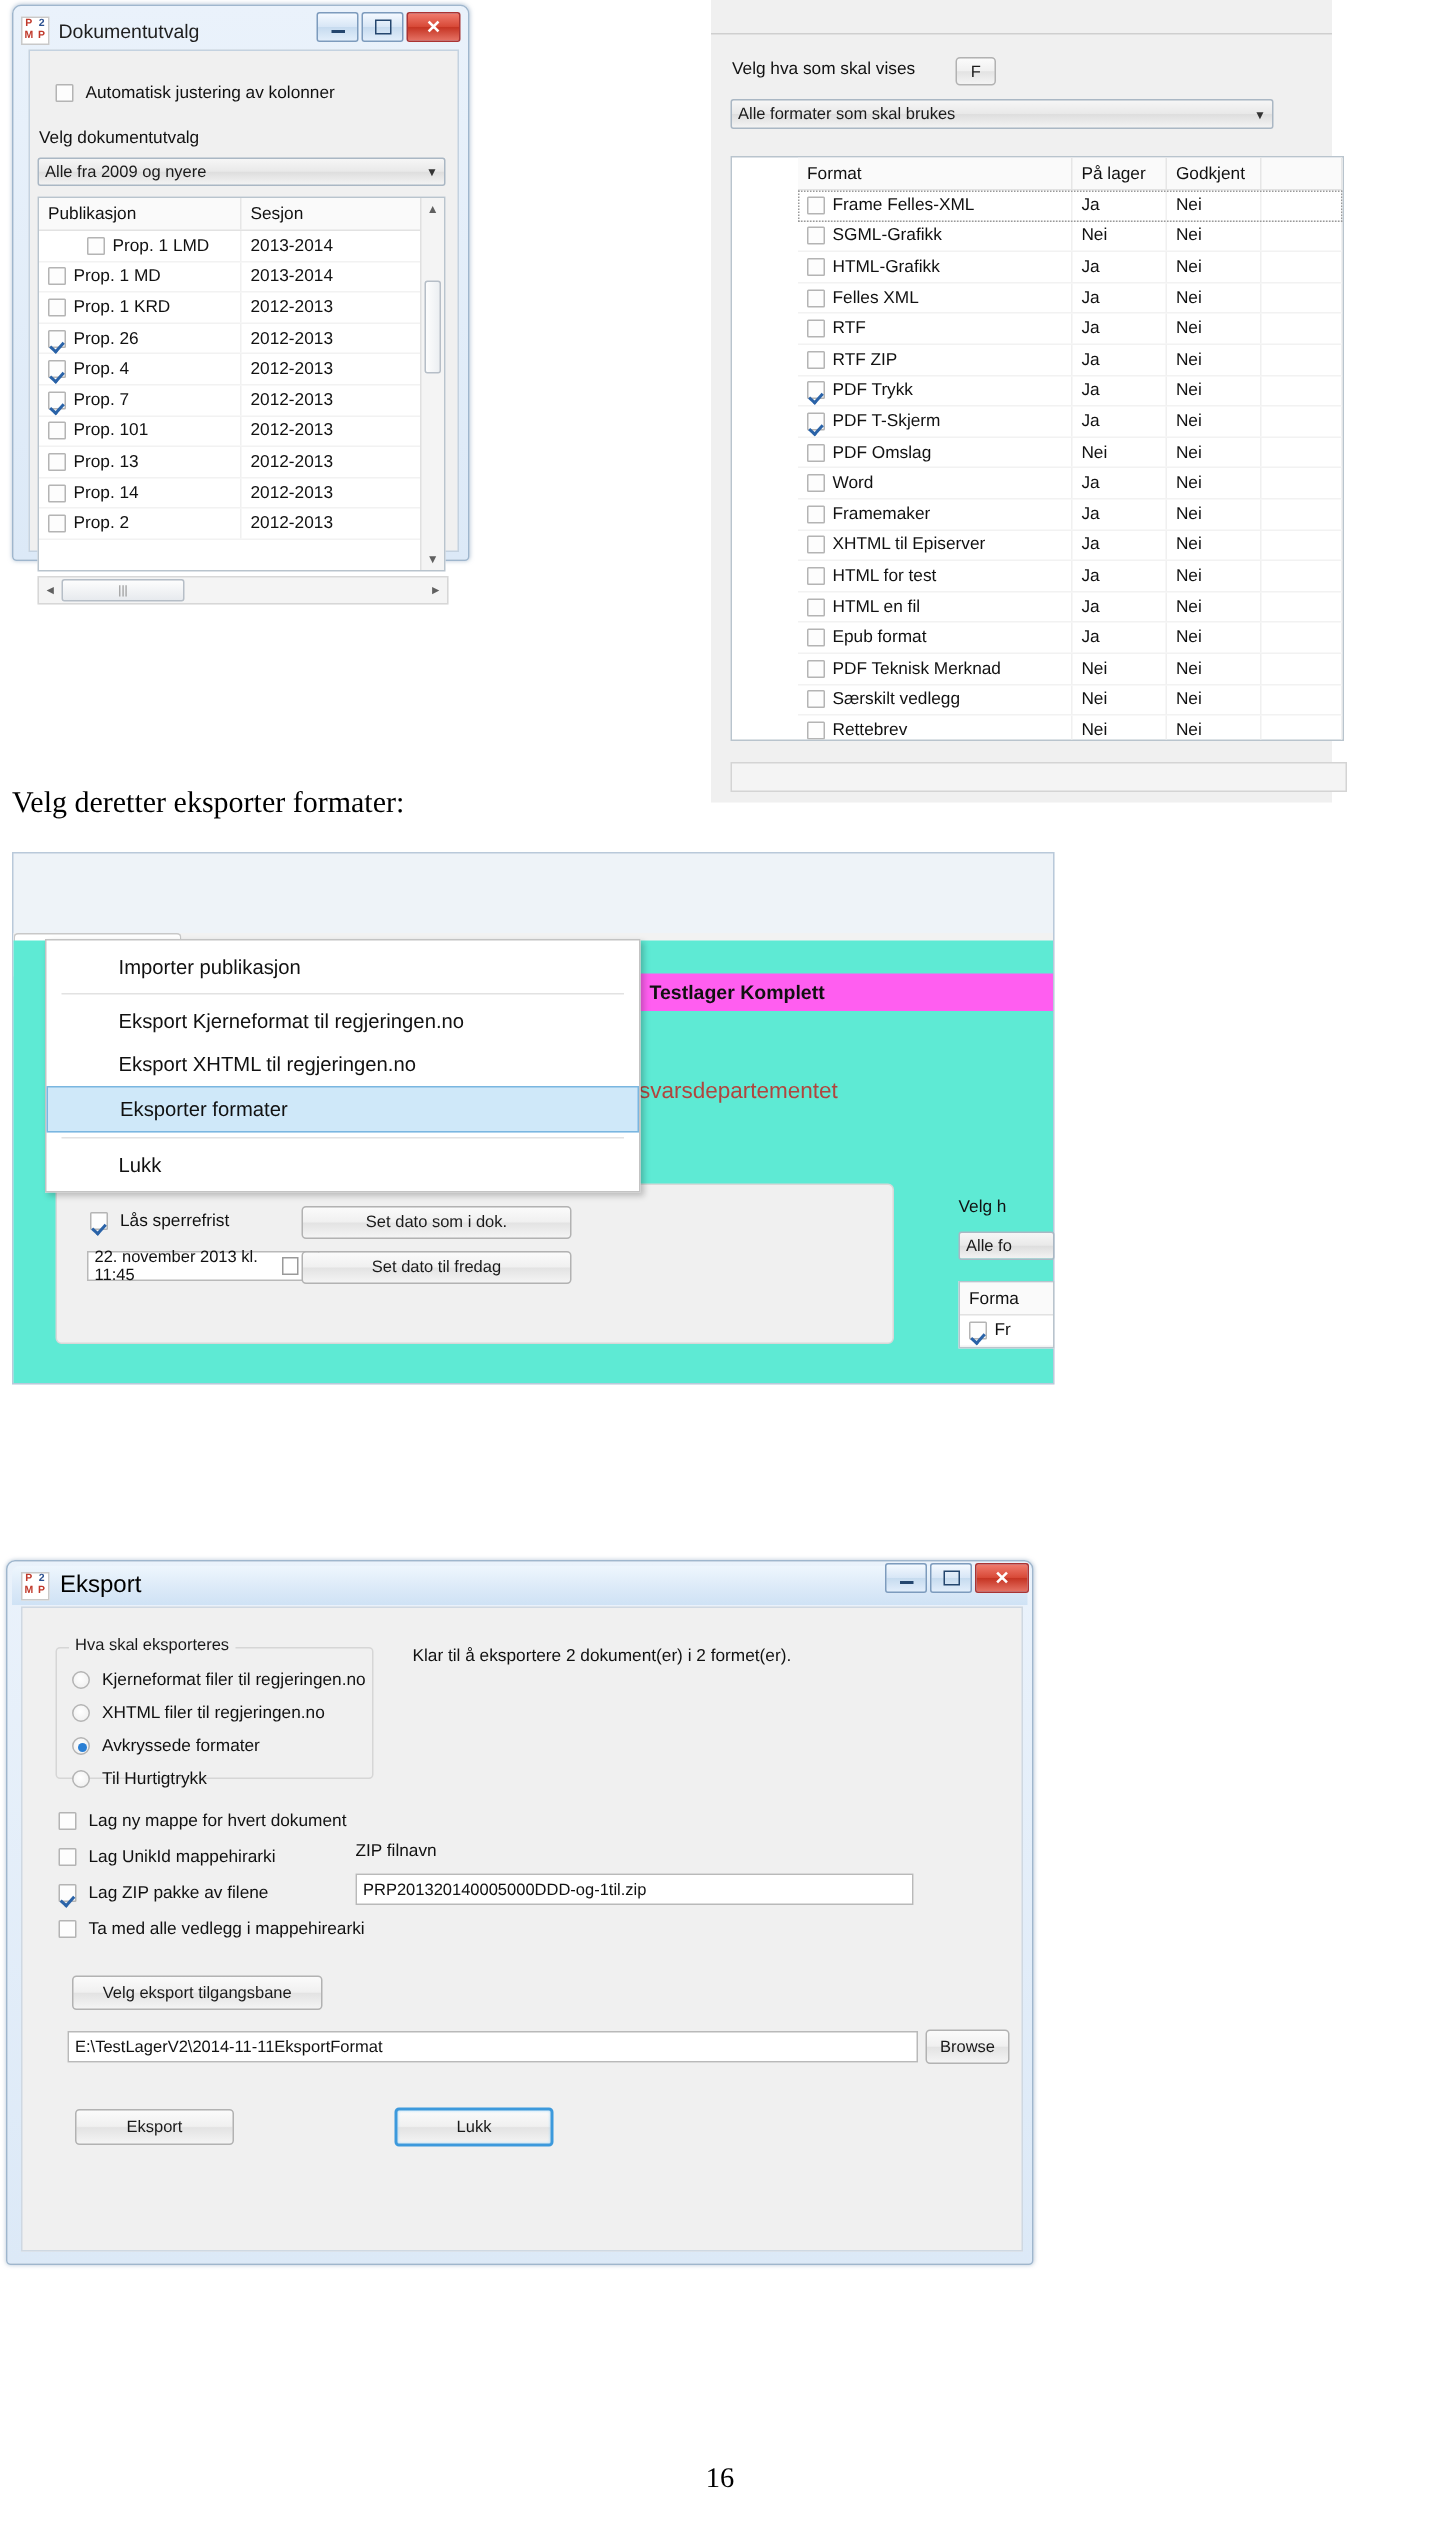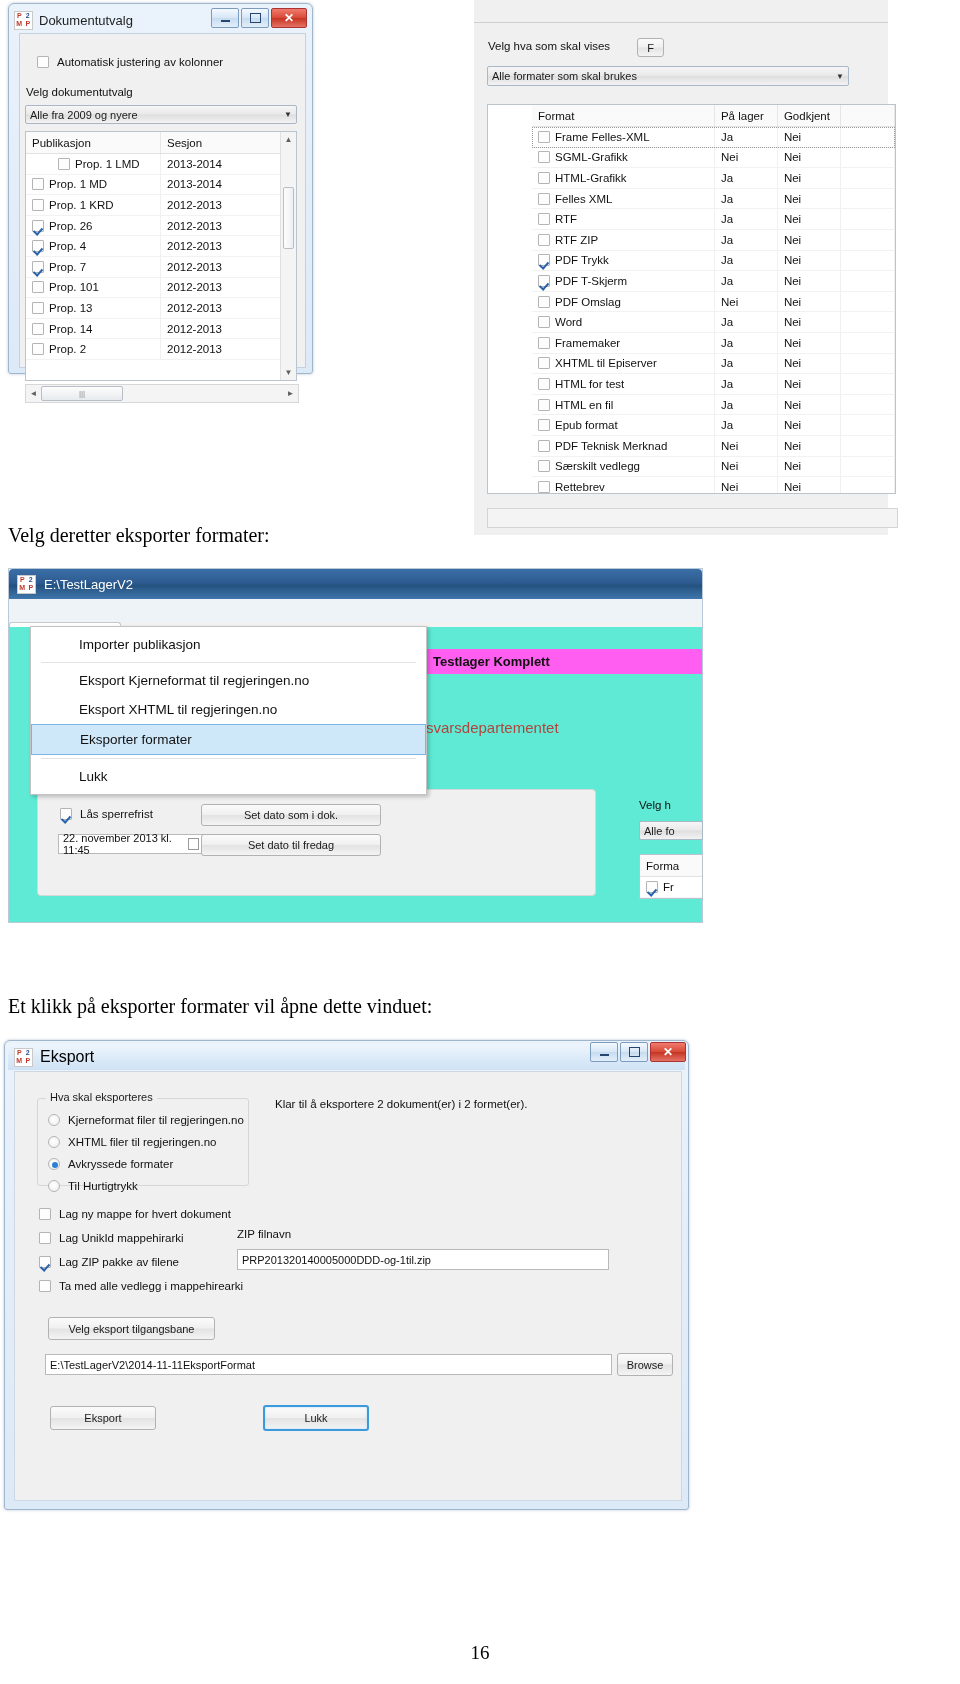--- a/index.html
+++ b/index.html
@@ -573,29 +573,20 @@
     </div>
 
     <div style="position:absolute;left:13px;top:508px;width:409px;height:18px;background:#f4f4f4;border:1px solid #d4d4d4;"></div>
   </div>
 
   <div class="bodytext" style="left:8px;top:524px;">Velg deretter eksporter formater:</div>
 
   <div class="win" id="shot3">
     <div style="position:absolute;inset:0;background:#eef3f8;border:1px solid #b9c9da;"></div>
 
-    <div class="tb3" style="position:absolute;left:1px;right:1px;top:1px;">
-      <span class="pmp-logo">
-        <i>P</i>
-        <i class="blue">2</i>
-        <i>M</i>
-        <i>P</i>
-      </span>
-      <span class="tb-title">E:\TestLagerV2</span>
-    </div>
 
     <div class="menubar" style="position:absolute;left:1px;right:1px;top:31px;" id="mb3">
         <div class="mi open">
           <span>Import/Eksport</span>
         </div>
         <div class="mi">
           <span>Dokument</span>
         </div>
         <div class="mi">
           <span>Lager</span>
@@ -665,21 +656,20 @@
         <div class="di sel">
           <span>Eksporter formater</span>
         </div>
         <div class="sep"></div>
         <div class="di">
           <span>Lukk</span>
         </div>
       </div>
   </div>
 
-  <div class="bodytext" style="left:8px;top:995px;">Et klikk på eksporter formater vil åpne dette vinduet:</div>
 
   <div class="win win-frame" id="shot4">
 
     <div class="tb4">
       <span class="pmp-logo">
         <i>P</i>
         <i class="blue">2</i>
         <i>M</i>
         <i>P</i>
       </span>

